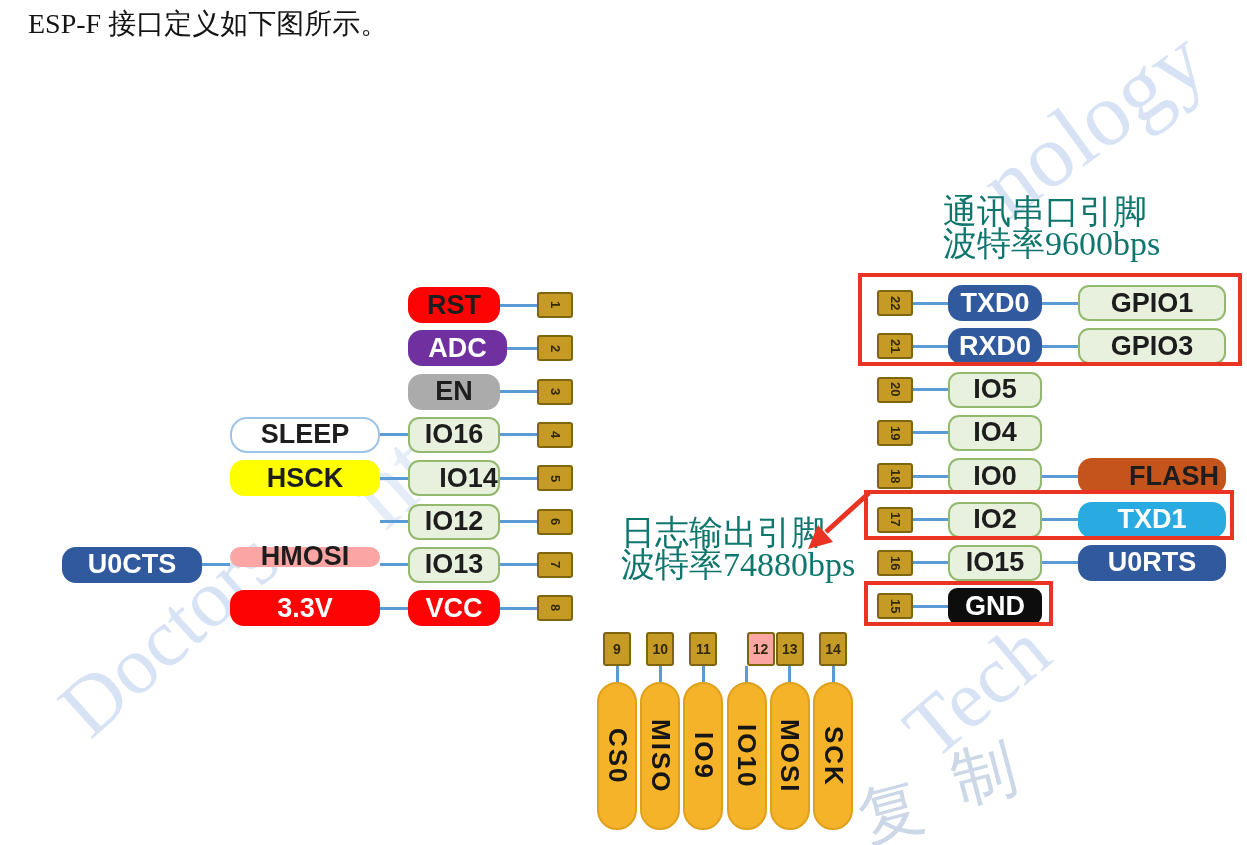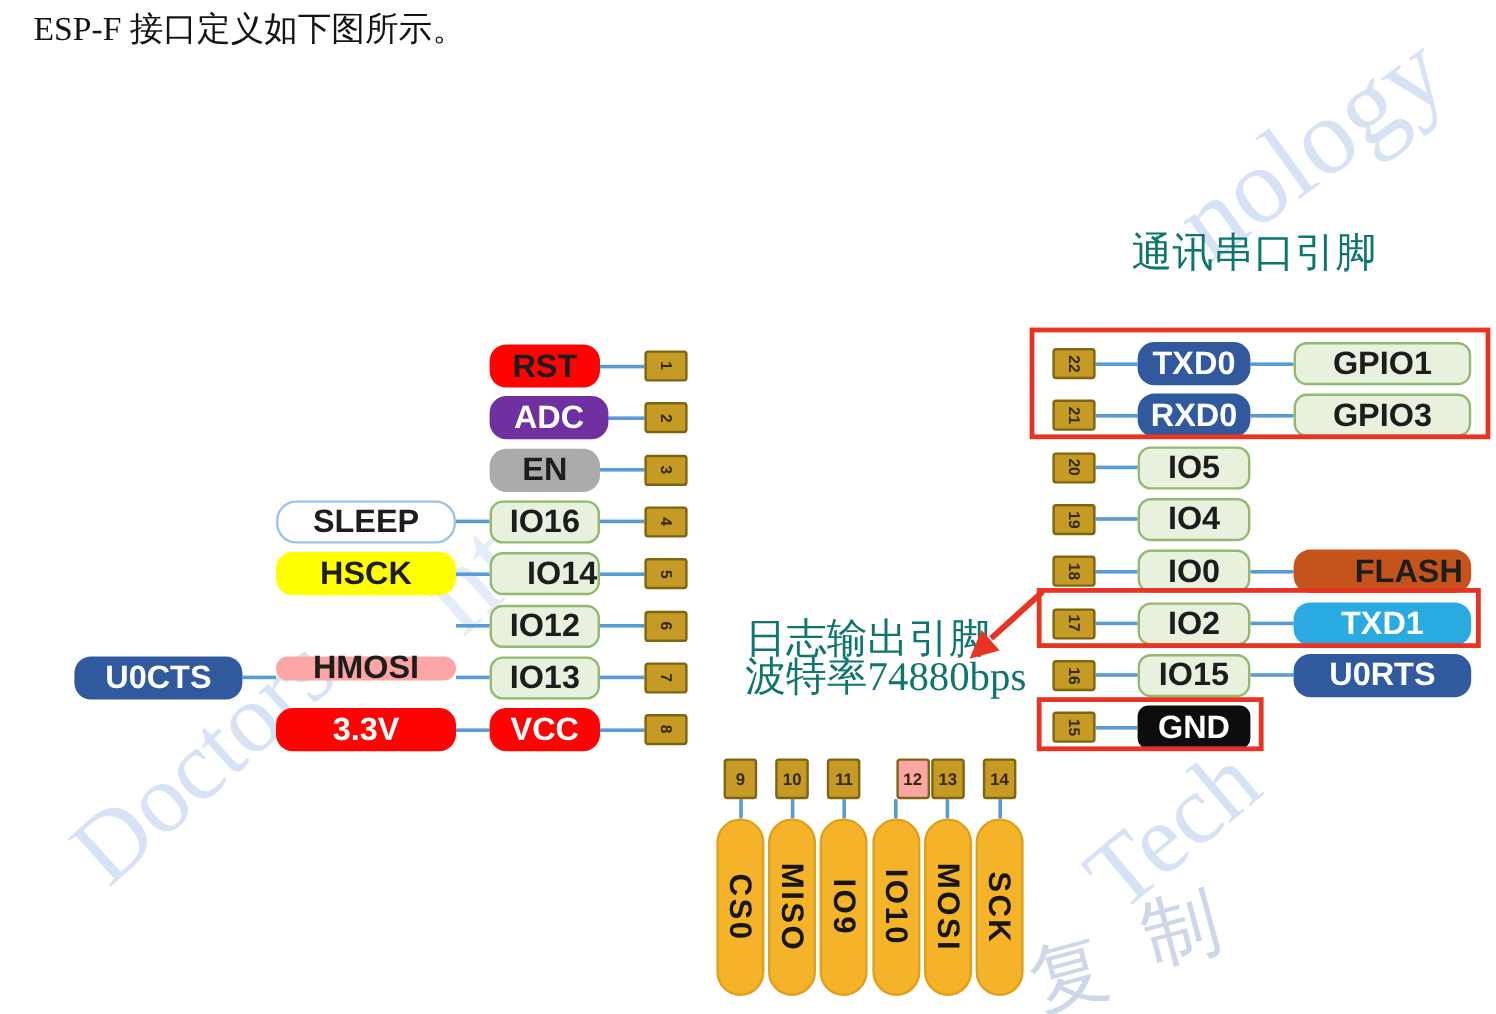--- a/index.html
+++ b/index.html
@@ -48,20 +48,21 @@
 
   <div class="title">ESP-F 接口定义如下图所示。</div>
 
 
   <div class="red-rect" id="rect-serial"></div>
   <div class="red-rect" id="rect-log"></div>
   <div class="red-rect" id="rect-gnd"></div>
 
   <div class="note" id="note-serial">
     <span style="display:block">通讯串口引脚</span>
+    <span style="display:block">波特率9600bps</span>
   </div>
   <div class="note" id="note-log">
     <span style="display:block">日志输出引脚</span>
     <span style="display:block">波特率74880bps</span>
   </div>
 
   <svg id="arrow" width="1247" height="845" viewBox="0 0 1247 845">
     <line x1="869" y1="493" x2="826" y2="532" stroke="#e93323" stroke-width="5"></line>
     <polygon points="808,549 833,542 818,525" fill="#e93323"></polygon>
   </svg>

